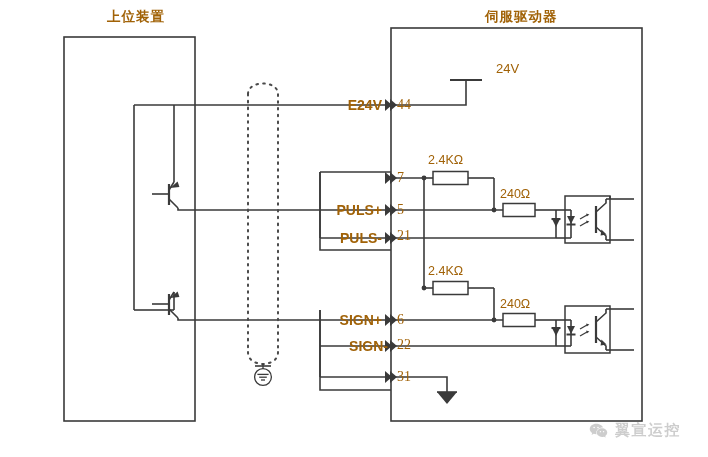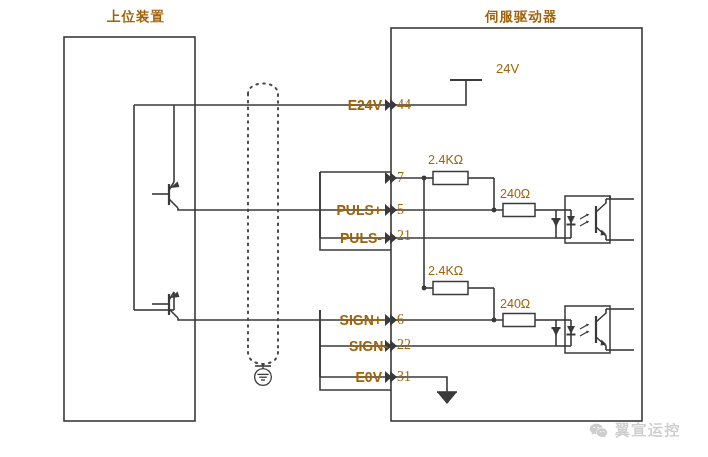--- a/index.html
+++ b/index.html
@@ -316,21 +316,20 @@
 
   <div class="lbl sig-lbl" style="left:258px; top:231px; width:124px;">PULS-</div>
   <div class="lbl pin-lbl" style="left:397px; top:229px;">21</div>
 
   <div class="lbl sig-lbl" style="left:258px; top:313px; width:124px;">SIGN+</div>
   <div class="lbl pin-lbl" style="left:397px; top:313px;">6</div>
 
   <div class="lbl sig-lbl" style="left:264px; top:339px; width:124px;">SIGN-</div>
   <div class="lbl pin-lbl" style="left:397px; top:338px;">22</div>
 
-  <div class="lbl sig-lbl" style="left:258px; top:370px; width:124px;">E0V</div>
   <div class="lbl pin-lbl" style="left:397px; top:370px;">31</div>
 
   <div class="lbl res-lbl" style="left:428px; top:154px;">2.4KΩ</div>
   <div class="lbl res-lbl" style="left:500px; top:188px;">240Ω</div>
   <div class="lbl res-lbl" style="left:428px; top:265px;">2.4KΩ</div>
   <div class="lbl res-lbl" style="left:500px; top:298px;">240Ω</div>
 
   <div class="watermark" style="left:588px; top:420px;">
     <svg class="wm-logo" viewBox="0 0 24 24">
       <path d="M9.3 4.2C5.3 4.2 2 6.9 2 10.2c0 1.9 1.1 3.6 2.8 4.7l-.7 2.2 2.5-1.3c.8.2 1.7.4 2.7.4h.5c-.2-.5-.3-1.1-.3-1.7 0-3.3 3.2-5.9 7.1-5.9h.5C16.5 6.2 13.2 4.2 9.3 4.2z" fill="#8a8a8a"></path>

